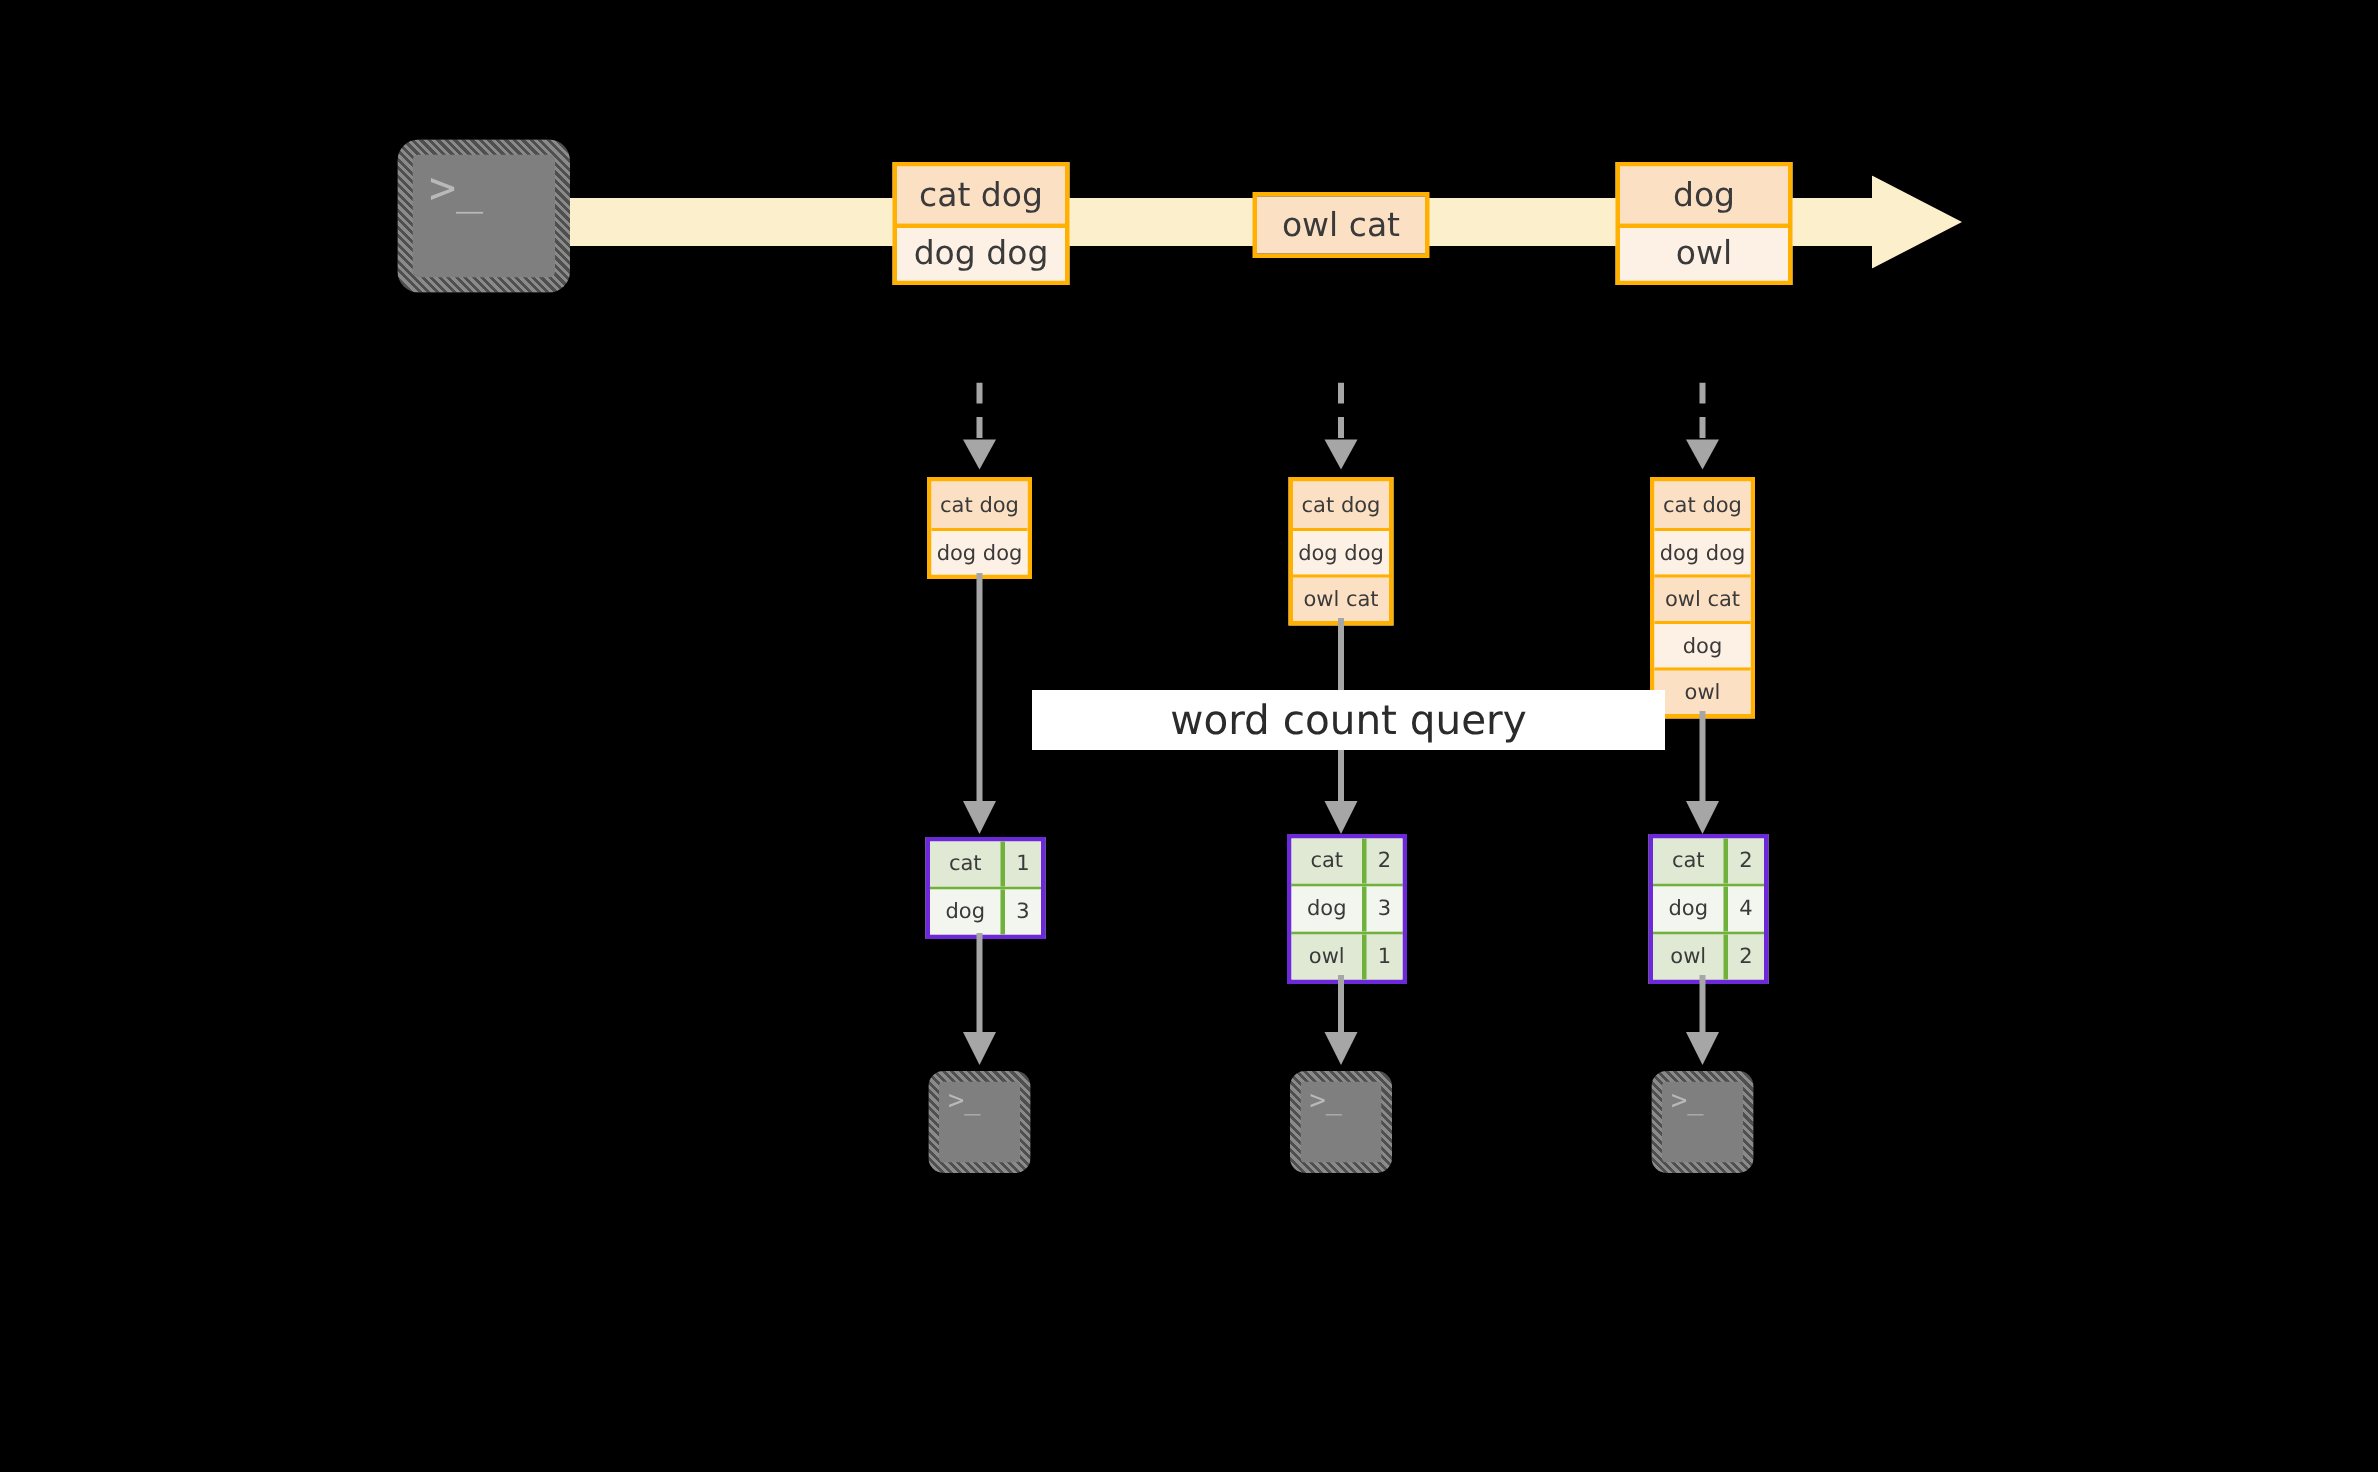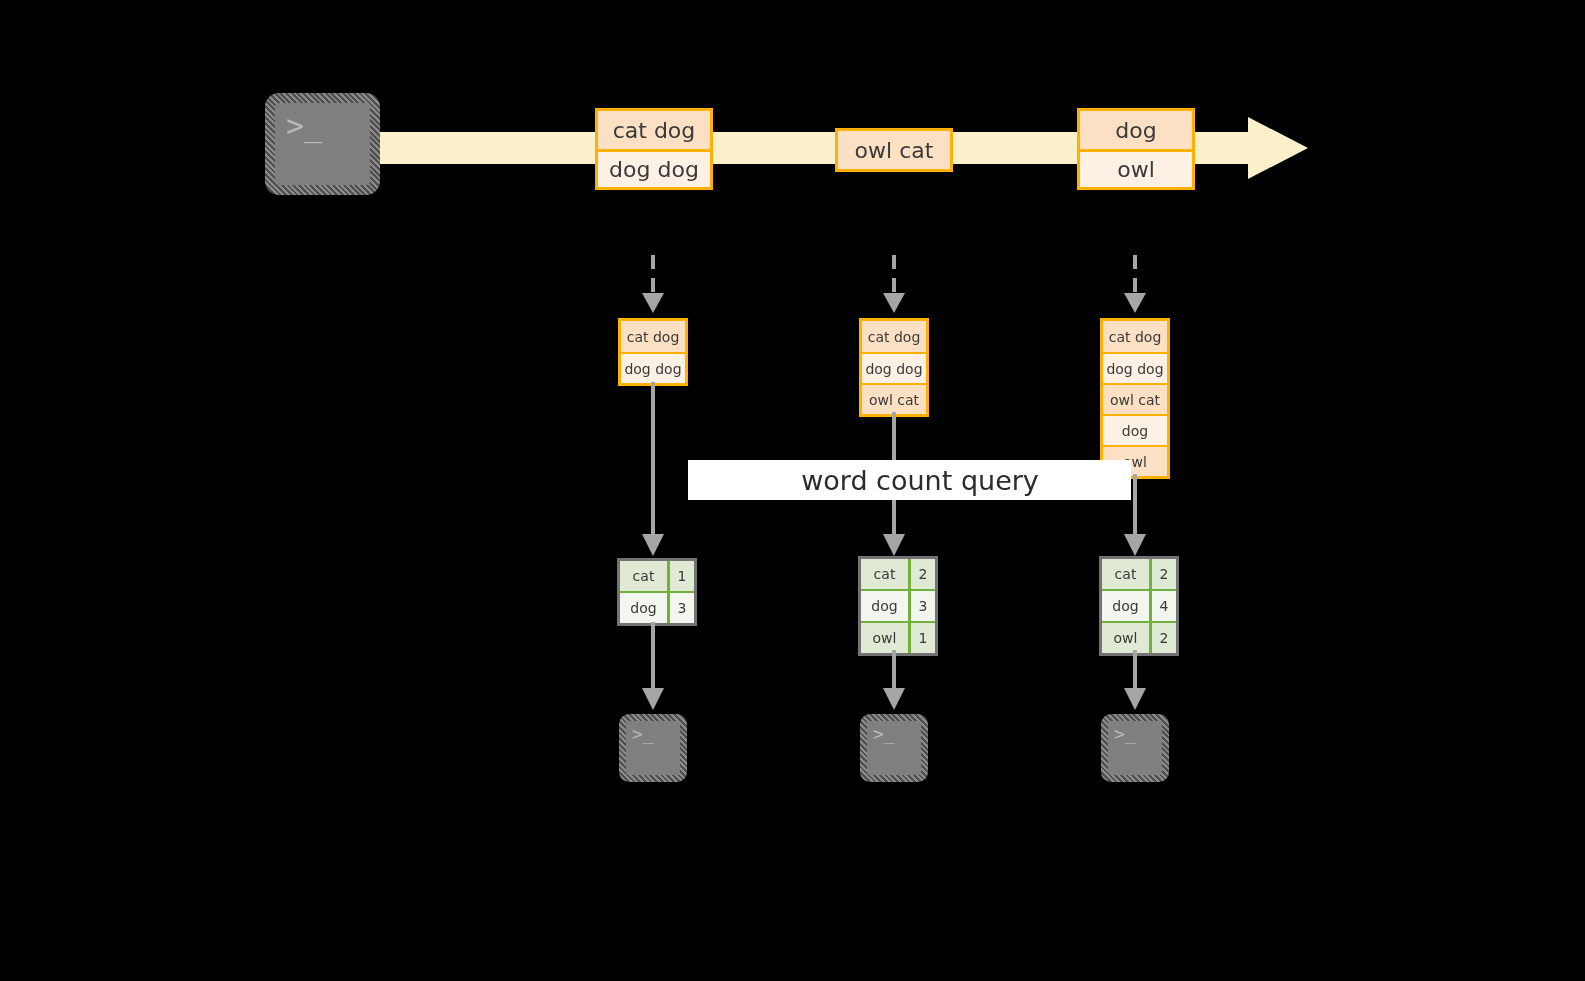--- a/index.html
+++ b/index.html
@@ -100,21 +100,21 @@
     white-space: nowrap;
   }
   .stack .cell.shade-a { background: #FCE0C4; }
   .stack .cell.shade-b { background: #FDF1E6; }
   .stack .cell + .cell { border-top: 2px solid #FFB000; }
 
   
   .result {
     position: absolute;
     box-sizing: border-box;
-    border: 3px solid #737373;
+    border: 3px solid #6d28d9;
     background: #E3EDD8;
     border-collapse: separate;
   }
   .result .row {
     display: flex;
     height: 30px;
   }
   .result .row + .row { border-top: 2px solid #6FB13B; }
   .result .k, .result .v {
     box-sizing: border-box;
@@ -139,21 +139,20 @@
     top: 460px;
     width: 422px;
     height: 40px;
     background: #FFFFFF;
     display: flex;
     align-items: center;
     justify-content: center;
     color: #2b2b2b;
     font-size: 27px;
     white-space: nowrap;
-    padding-left: 21px;
   }
 </style>
 </head>
 <body>
 
 <div id="stage">
 
   <div class="stream-arrow">
     <svg width="940" height="62" viewBox="0 0 940 62">
       <polygon points="0,15 880,15 880,0 940,31 880,62 880,47 0,47" fill="#FCEFCB"></polygon>

